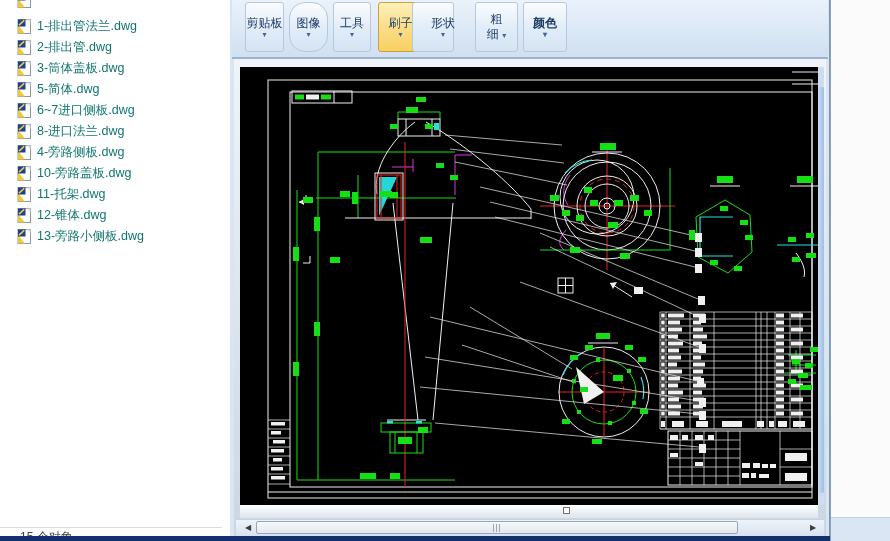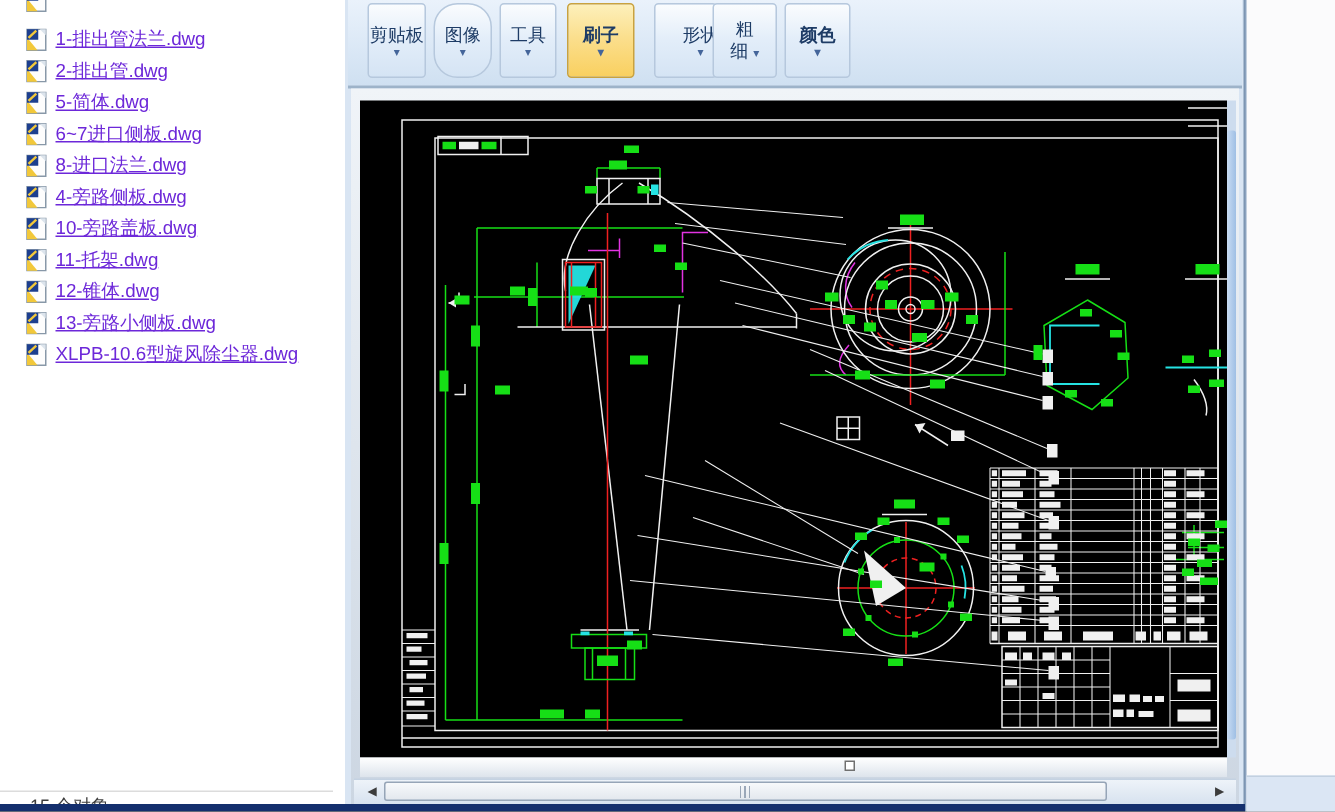--- a/index.html
+++ b/index.html
@@ -5,21 +5,21 @@
   html,body{margin:0;padding:0;}
   body{width:890px;height:541px;overflow:hidden;font-family:"Liberation Sans",sans-serif;background:#fbfbfc;position:relative;}
   .screen{position:absolute;inset:0;}
 
   
   .file-panel{position:absolute;left:0;top:0;width:230px;height:536px;background:#ffffff;border-right:1px solid #a9bccd;overflow:hidden;}
   .clipped-icon{position:absolute;left:17px;top:-7px;width:15px;height:15px;}
   .file-list{position:absolute;left:0;top:16px;width:230px;}
   .file-row{position:relative;height:21px;display:flex;align-items:center;cursor:default;}
   .file-row .dwg-icon{width:15px;height:15px;margin-left:17px;flex:0 0 15px;}
-  .file-row .fname{margin-left:5px;font-size:12.5px;color:#6d28d9;white-space:nowrap;text-decoration:underline;}
+  .file-row .fname{margin-left:5px;font-size:12.5px;color:#0f766e;white-space:nowrap;}
   .status-sep{position:absolute;left:0;top:527px;width:222px;height:1px;background:#dcdcdc;}
   .status{position:absolute;left:20px;top:529px;font-size:12px;color:#3c3c3c;}
 
   
   .paint-window{position:absolute;left:230px;top:0;width:600px;height:536px;background:#d9e5f3;border-right:1px solid #7d95b2;box-sizing:border-box;}
   .ribbon{position:absolute;left:2px;top:0;width:596px;height:57px;background:linear-gradient(#eaf2fb,#dbe8f6 55%,#cfe0f1);border-bottom:2px solid #9db3c9;}
   .rgroup{position:absolute;top:2px;height:50px;border:1px solid #b6c8dd;border-radius:3px;
     background:linear-gradient(#fafcfe,#e2edf9 50%,#d5e4f4);
     display:flex;flex-direction:column;align-items:center;justify-content:center;gap:1px;
     font-size:12px;color:#1e3c66;cursor:default;box-sizing:border-box;}
@@ -95,20 +95,30 @@
           <span class="fname">2-排出管.dwg</span>
         </div>
         <div class="file-row">
           <span class="dwg-icon"><svg width="15" height="15" viewBox="0 0 15 15">
               <rect x="1" y="0.5" width="12.5" height="14" fill="#fdfdfd" stroke="#8898a8"></rect>
               <path d="M1,6 L8,14.5 L1,14.5 Z" fill="#f2c83a"></path>
               <rect x="1" y="0.5" width="7.5" height="7" fill="#1d3f8f"></rect>
               <path d="M2,6.2 L7.2,1.4" stroke="#f2c83a" stroke-width="1.6" fill="none"></path>
               <path d="M9.5,0.5 L13.5,4.5 L13.5,0.5 Z" fill="#dce4ec"></path>
             </svg></span>
+          <span class="fname">3-筒体盖板.dwg</span>
+        </div>
+        <div class="file-row">
+          <span class="dwg-icon"><svg width="15" height="15" viewBox="0 0 15 15">
+              <rect x="1" y="0.5" width="12.5" height="14" fill="#fdfdfd" stroke="#8898a8"></rect>
+              <path d="M1,6 L8,14.5 L1,14.5 Z" fill="#f2c83a"></path>
+              <rect x="1" y="0.5" width="7.5" height="7" fill="#1d3f8f"></rect>
+              <path d="M2,6.2 L7.2,1.4" stroke="#f2c83a" stroke-width="1.6" fill="none"></path>
+              <path d="M9.5,0.5 L13.5,4.5 L13.5,0.5 Z" fill="#dce4ec"></path>
+            </svg></span>
           <span class="fname">5-简体.dwg</span>
         </div>
         <div class="file-row">
           <span class="dwg-icon"><svg width="15" height="15" viewBox="0 0 15 15">
               <rect x="1" y="0.5" width="12.5" height="14" fill="#fdfdfd" stroke="#8898a8"></rect>
               <path d="M1,6 L8,14.5 L1,14.5 Z" fill="#f2c83a"></path>
               <rect x="1" y="0.5" width="7.5" height="7" fill="#1d3f8f"></rect>
               <path d="M2,6.2 L7.2,1.4" stroke="#f2c83a" stroke-width="1.6" fill="none"></path>
               <path d="M9.5,0.5 L13.5,4.5 L13.5,0.5 Z" fill="#dce4ec"></path>
             </svg></span>
@@ -166,55 +176,45 @@
         </div>
         <div class="file-row">
           <span class="dwg-icon"><svg width="15" height="15" viewBox="0 0 15 15">
               <rect x="1" y="0.5" width="12.5" height="14" fill="#fdfdfd" stroke="#8898a8"></rect>
               <path d="M1,6 L8,14.5 L1,14.5 Z" fill="#f2c83a"></path>
               <rect x="1" y="0.5" width="7.5" height="7" fill="#1d3f8f"></rect>
               <path d="M2,6.2 L7.2,1.4" stroke="#f2c83a" stroke-width="1.6" fill="none"></path>
               <path d="M9.5,0.5 L13.5,4.5 L13.5,0.5 Z" fill="#dce4ec"></path>
             </svg></span>
           <span class="fname">13-旁路小侧板.dwg</span>
-        </div>
-        <div class="file-row">
-          <span class="dwg-icon"><svg width="15" height="15" viewBox="0 0 15 15">
-              <rect x="1" y="0.5" width="12.5" height="14" fill="#fdfdfd" stroke="#8898a8"></rect>
-              <path d="M1,6 L8,14.5 L1,14.5 Z" fill="#f2c83a"></path>
-              <rect x="1" y="0.5" width="7.5" height="7" fill="#1d3f8f"></rect>
-              <path d="M2,6.2 L7.2,1.4" stroke="#f2c83a" stroke-width="1.6" fill="none"></path>
-              <path d="M9.5,0.5 L13.5,4.5 L13.5,0.5 Z" fill="#dce4ec"></path>
-            </svg></span>
-          <span class="fname">XLPB-10.6型旋风除尘器.dwg</span>
         </div>
       </div>
     <div class="status-sep"></div>
     <div class="status">15 个对象</div>
   </div>
 
   <div class="paint-window">
     <div class="ribbon" id="ribbon">
         <div class="rgroup" style="left: 13px; width: 39px;">
           <div class="rlab">剪贴板</div>
           <div class="rarr">▾</div>
         </div>
         <div class="rgroup" style="left: 57px; width: 39px; border-radius: 16px;">
           <div class="rlab">图像</div>
           <div class="rarr">▾</div>
         </div>
         <div class="rgroup" style="left: 101px; width: 38px;">
           <div class="rlab">工具</div>
           <div class="rarr">▾</div>
         </div>
-        <div class="rgroup active" style="left: 146px; width: 45px; font-weight: bold;">
+        <div class="rgroup active" style="left: 146px; width: 45px;">
           <div class="rlab">刷子</div>
           <div class="rarr">▾</div>
         </div>
-        <div class="rgroup" style="left: 204px; width: 42px; padding-left: 20px;">
+        <div class="rgroup" style="left: 180px; width: 42px; padding-left: 20px;">
           <div class="rlab">形状</div>
           <div class="rarr">▾</div>
         </div>
         <div class="rgroup" style="left: 243px; width: 43px;">
           <div class="rlab">粗</div>
           <div class="rlab">细 <span class="rarr-inline">▾</span></div>
         </div>
         <div class="rgroup" style="left: 291px; width: 44px; font-weight: bold;">
           <div class="rlab">颜色</div>
           <div class="rarr">▾</div>

